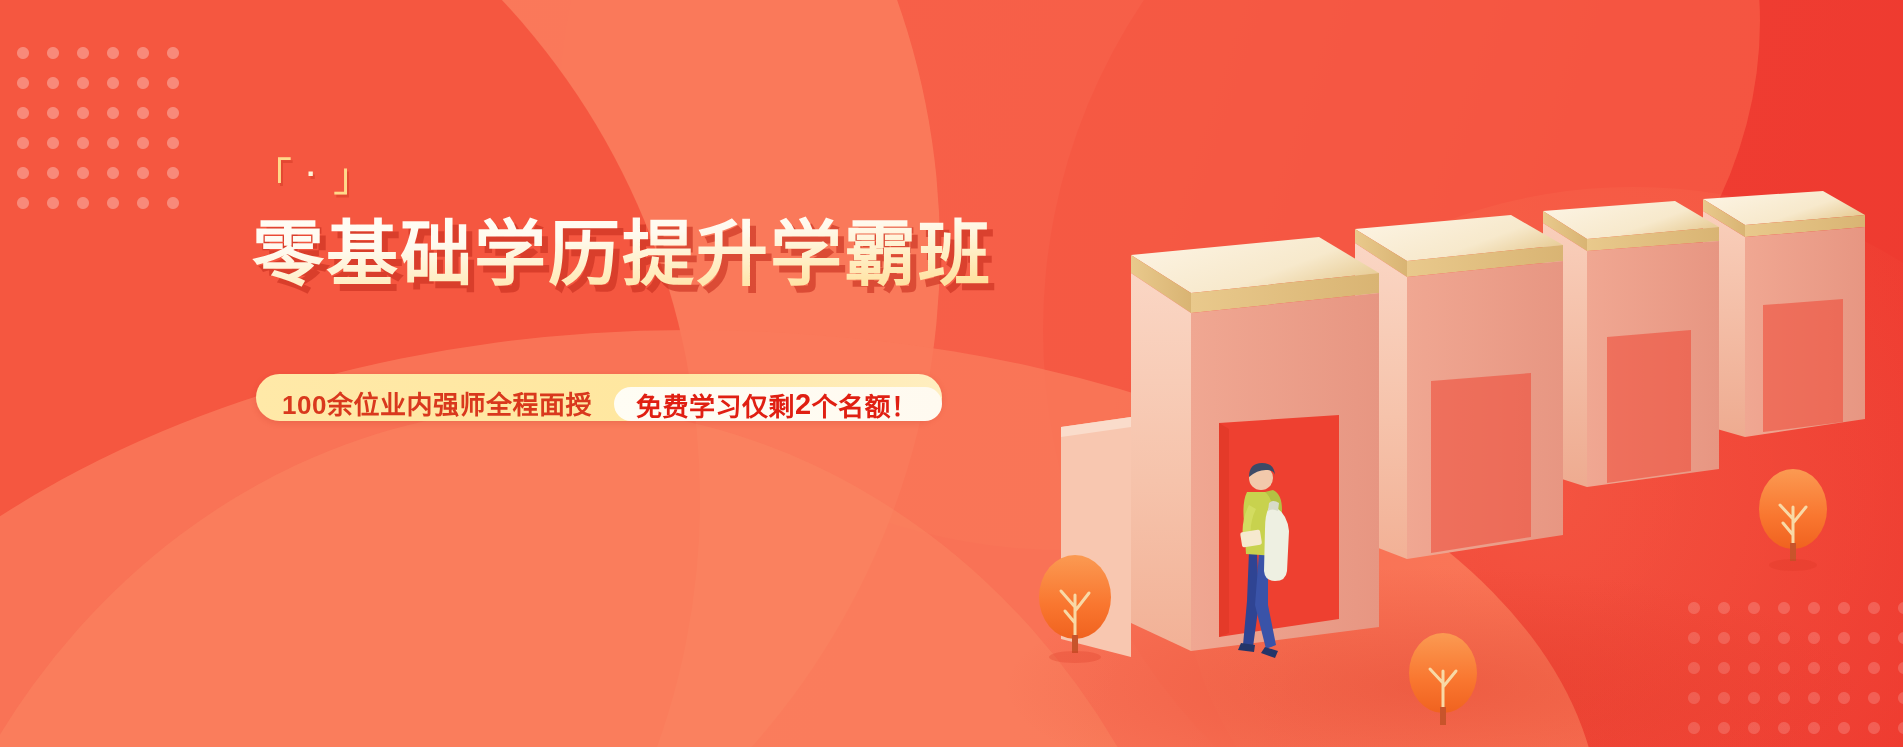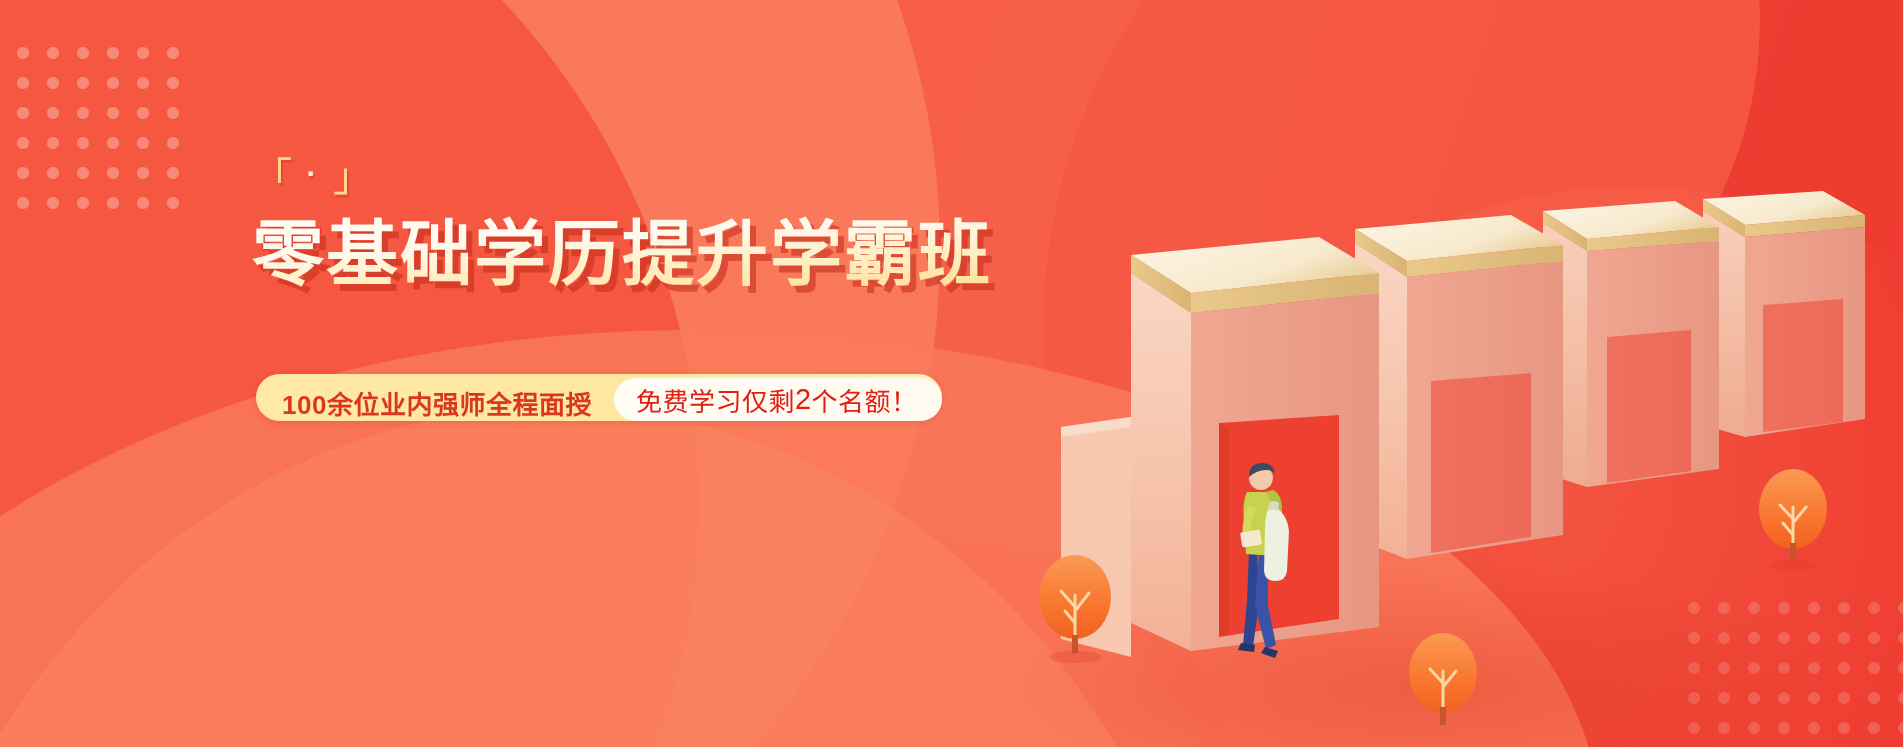--- a/index.html
+++ b/index.html
@@ -164,26 +164,26 @@
     font-size:26px;
     font-weight:700;
     color:#d9381d;
     letter-spacing:.5px;
     white-space:nowrap;
     padding-right:22px;
   }
   .badge-right{
     display:flex;
     align-items:center;
-    height:43px;
+    height:34px;
     padding:0 24px 0 22px;
     border-radius:24px;
     background:linear-gradient(90deg,#fffdf4 0%,#fffaf0 100%);
     font-size:26px;
-    font-weight:400;
+    font-weight:700;
     letter-spacing:.5px;
     color:#e01f12;
     white-space:nowrap;
   }
   .badge-right .num{font-size:29px;}
 
   
   .scene{
     position:absolute;
     right:0; bottom:0;

